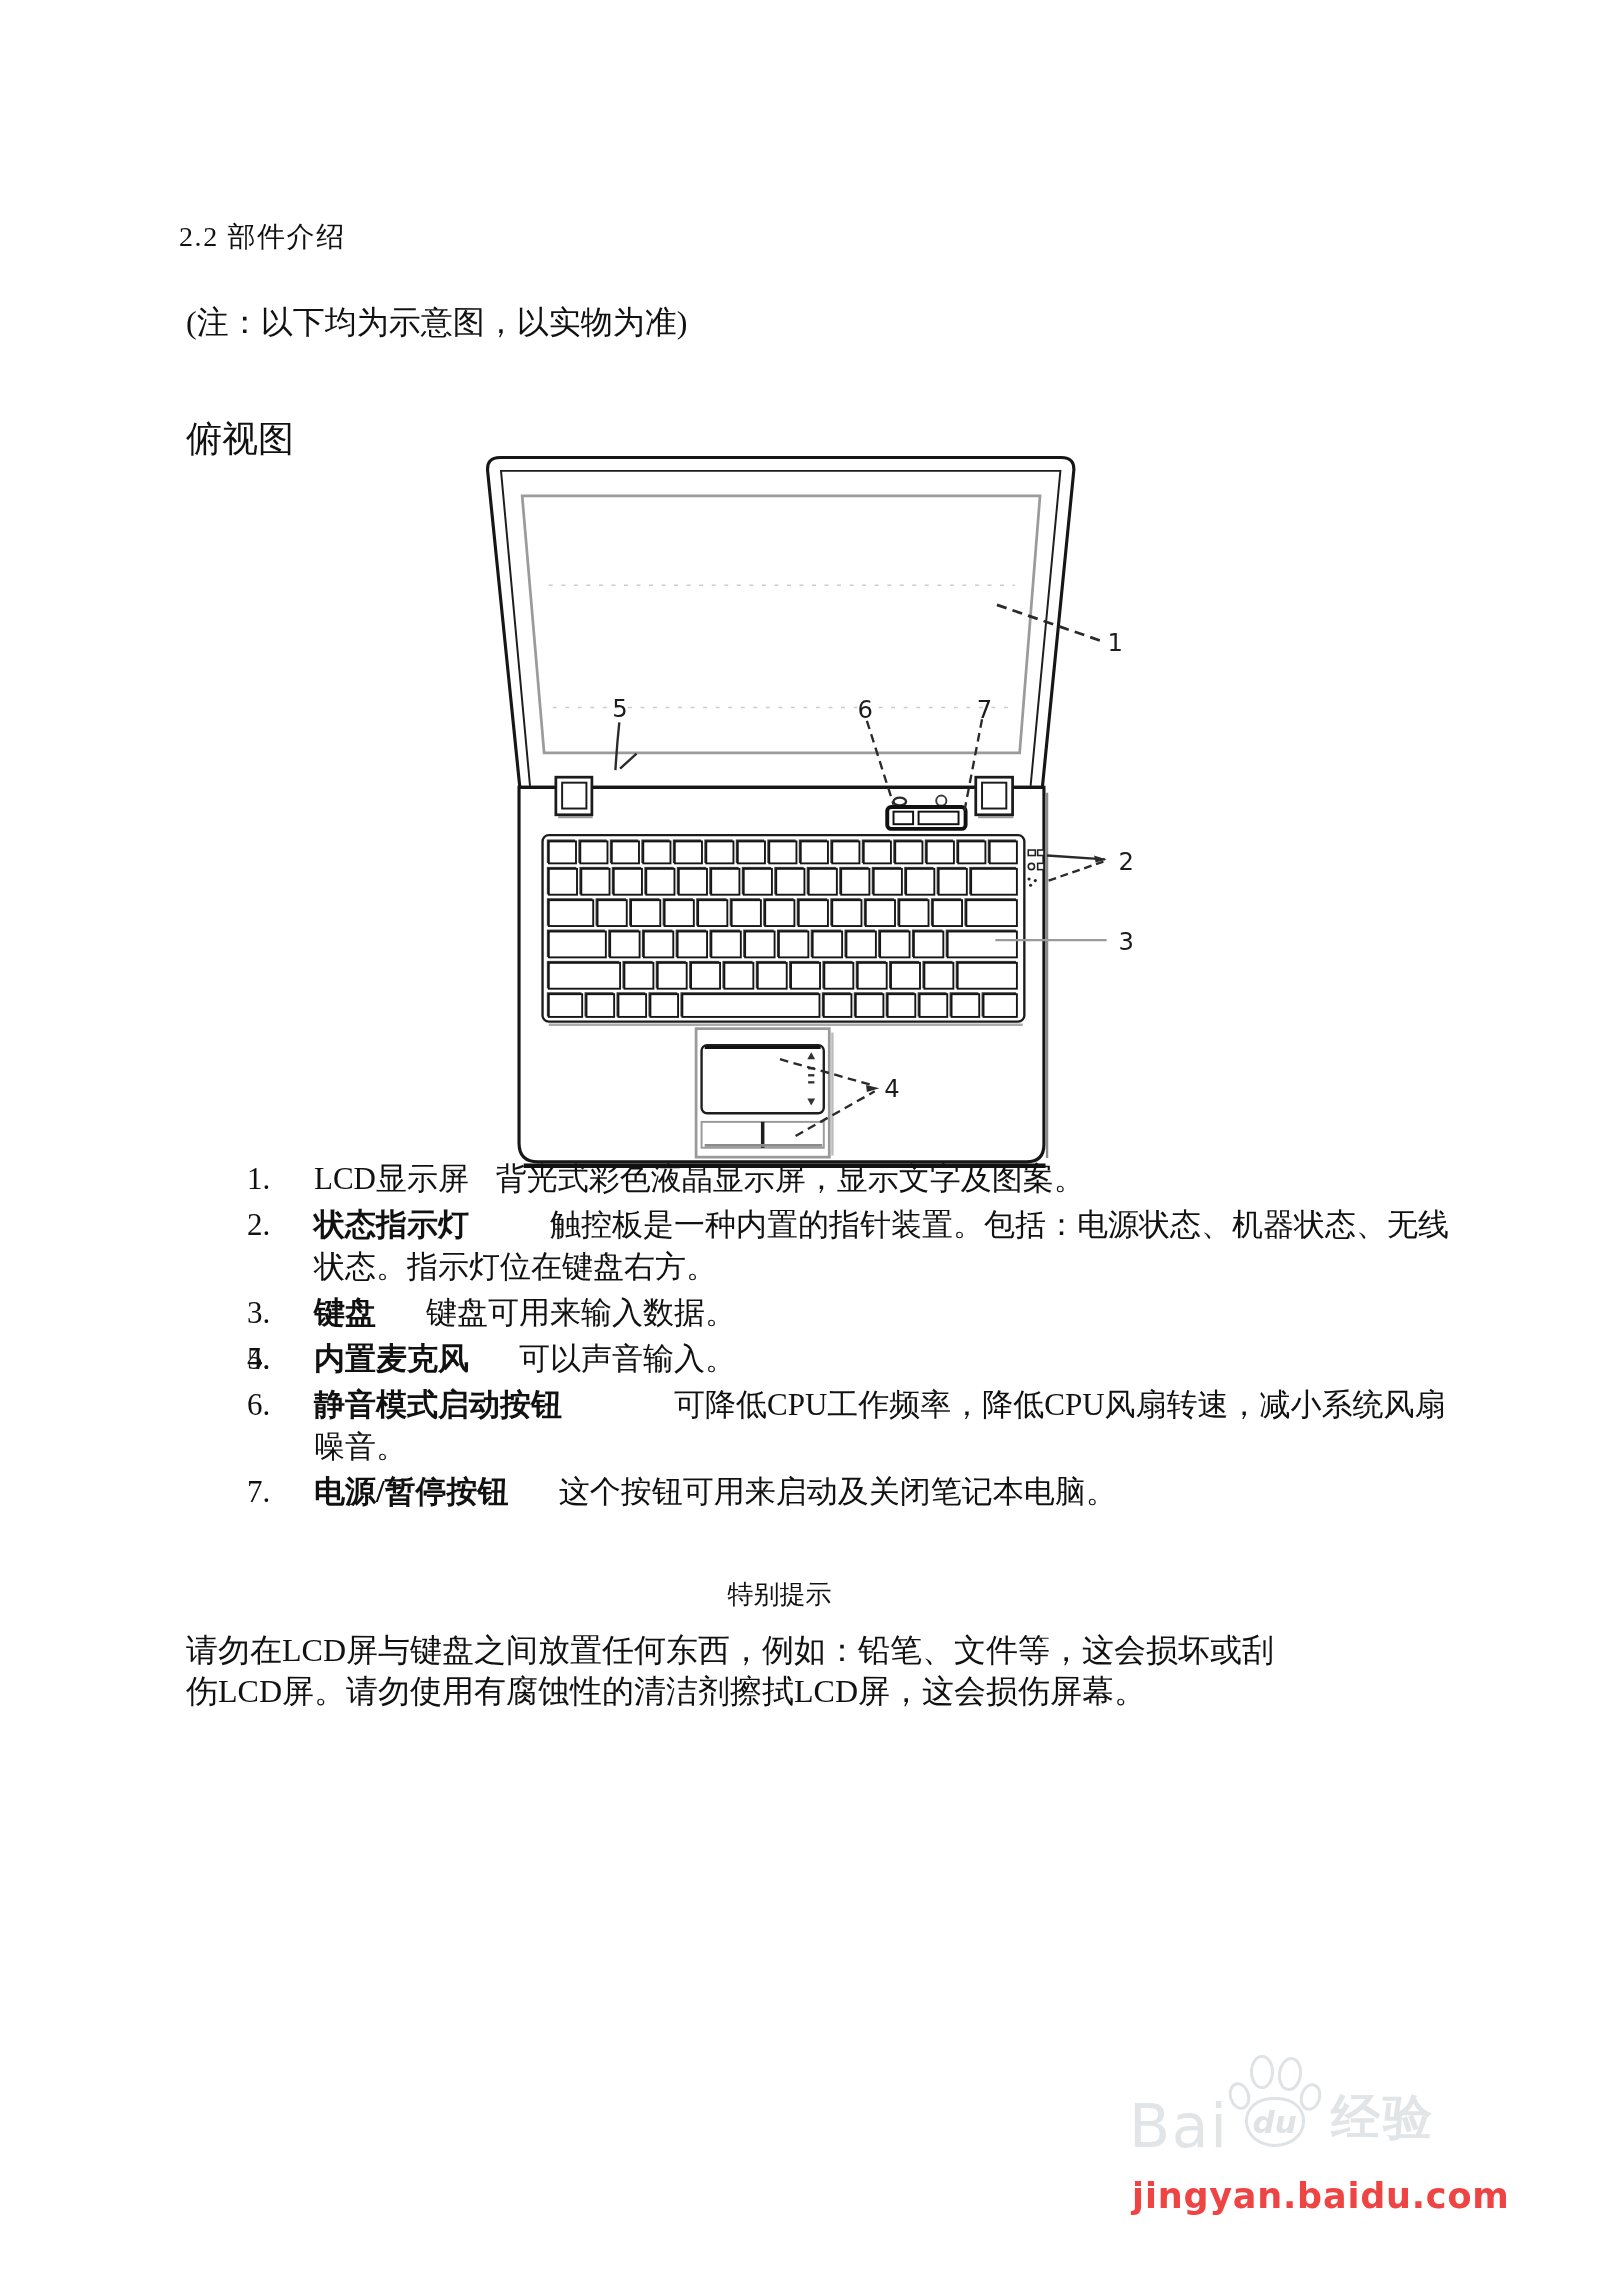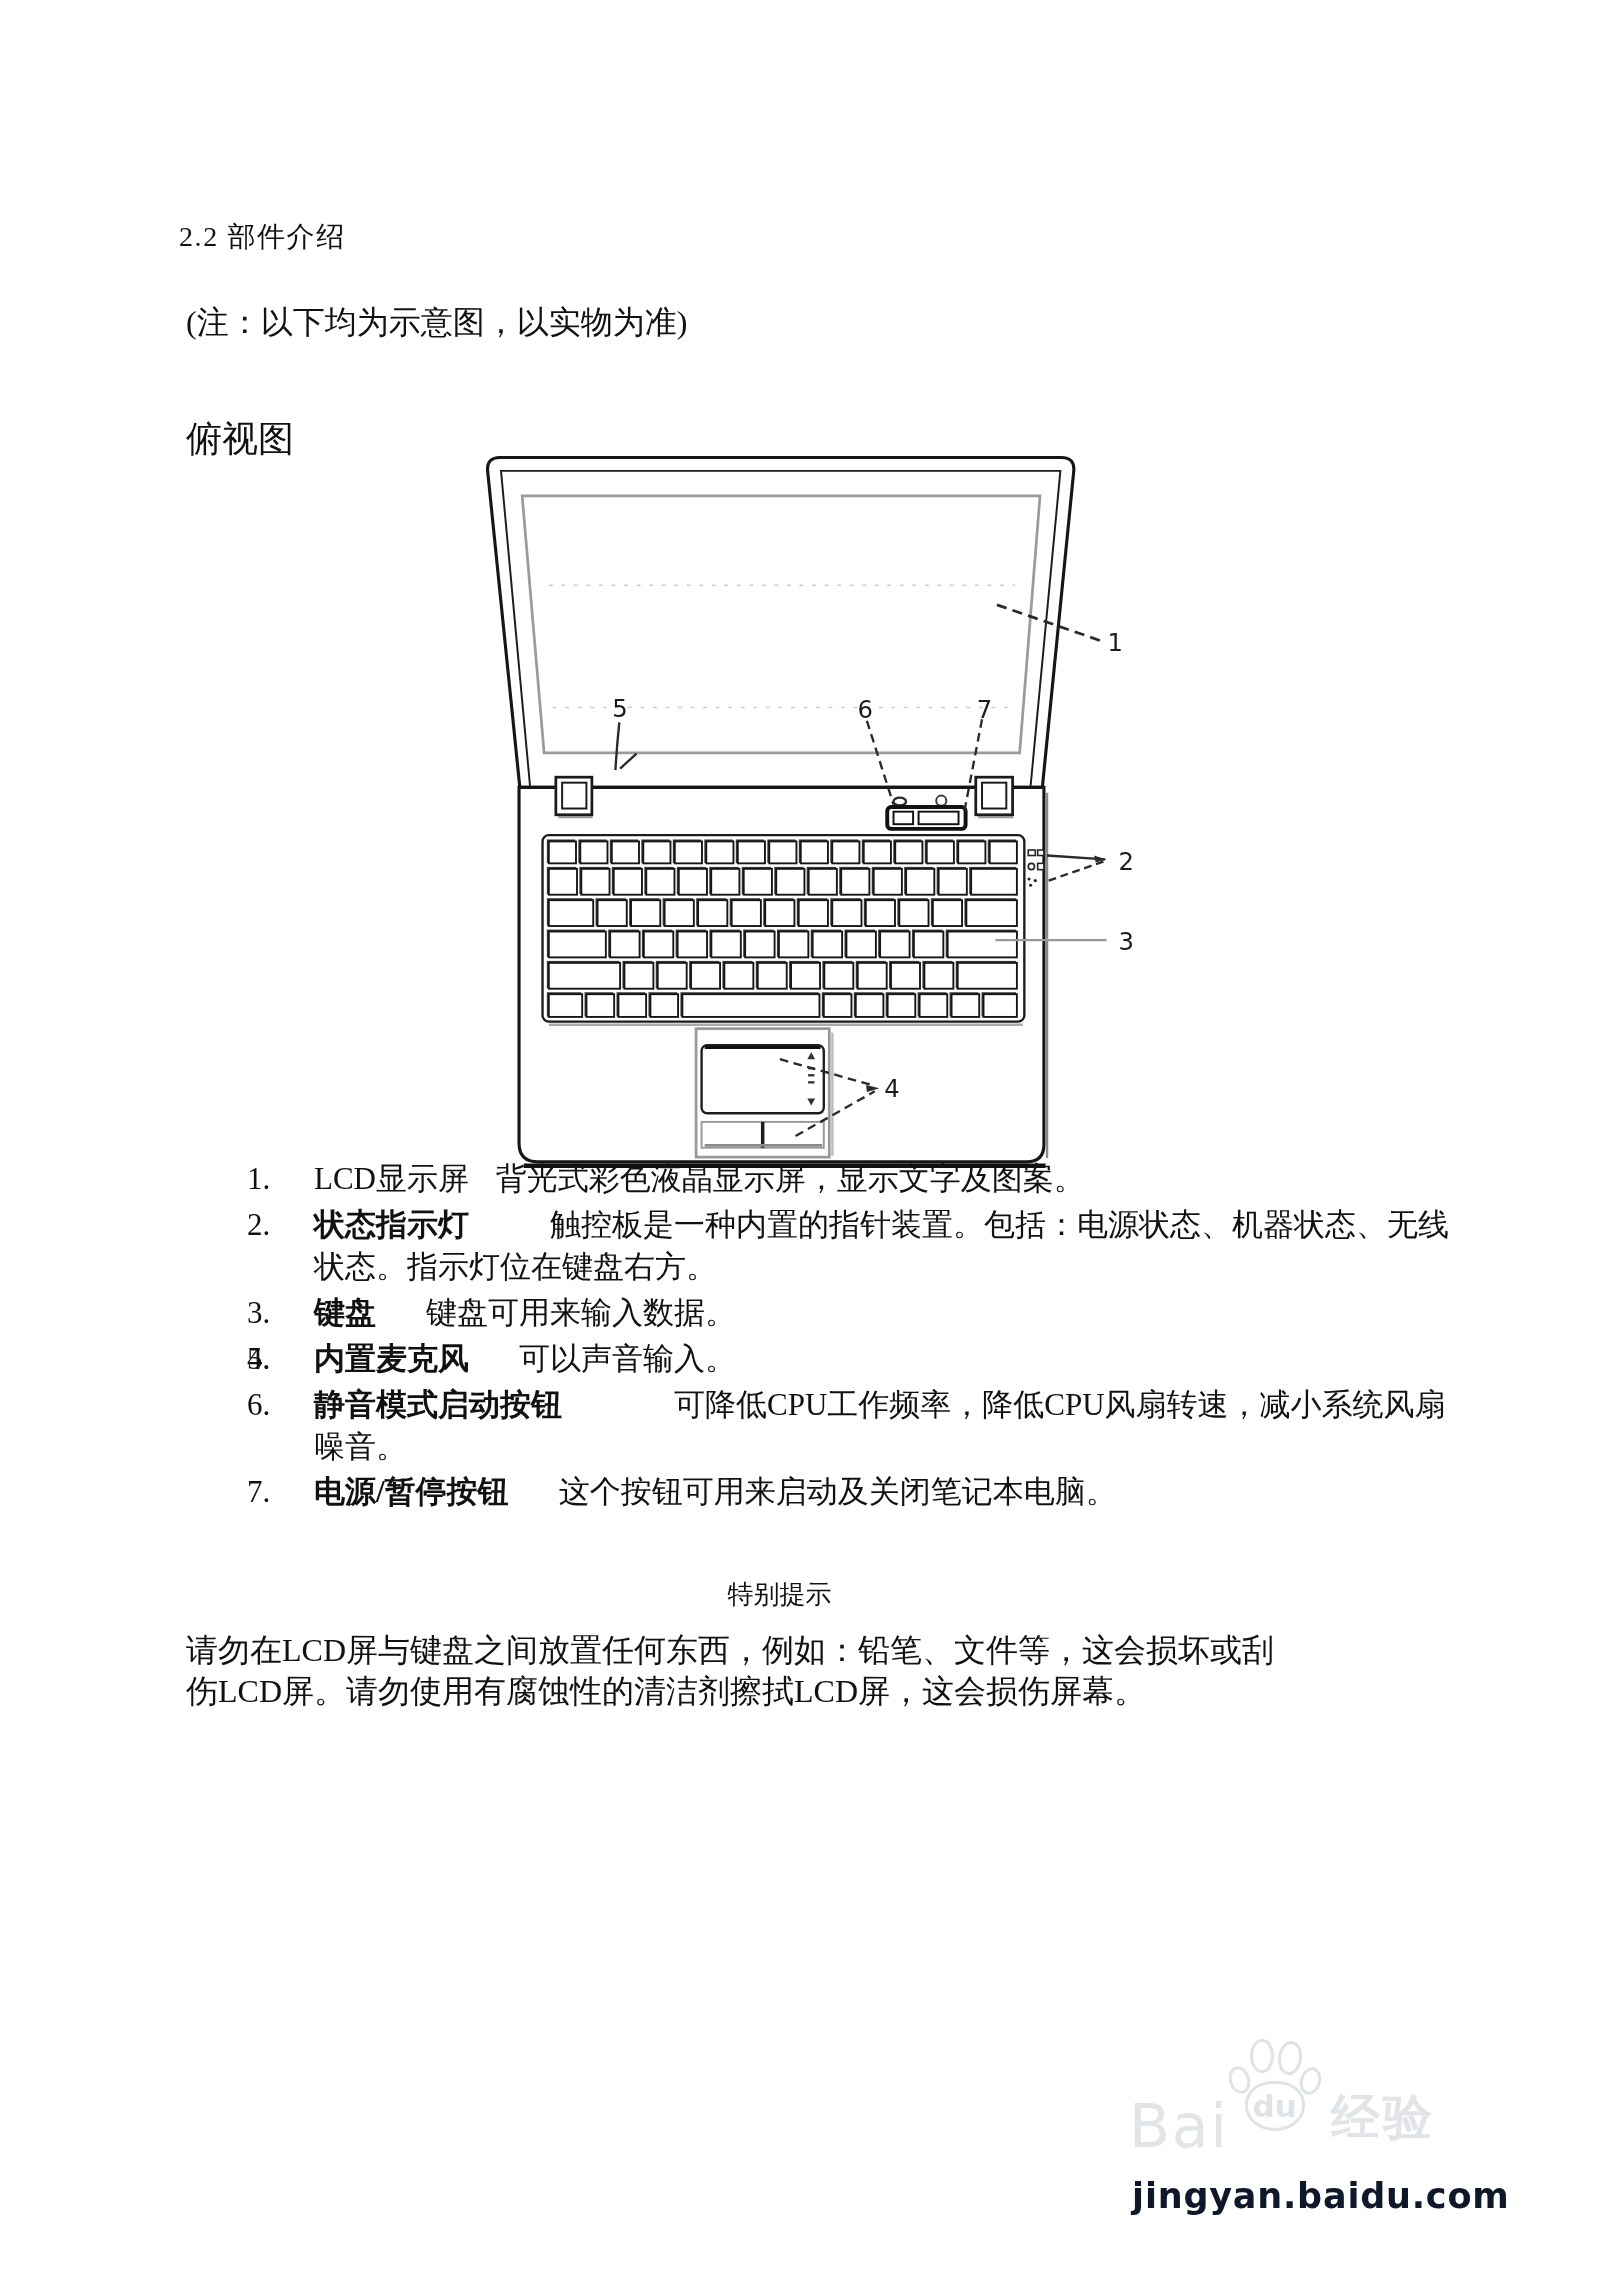--- a/index.html
+++ b/index.html
@@ -58,22 +58,22 @@
     font-size:32px;line-height:41px;
   }
   
   .watermark{
     left:1129px;top:2036px;width:329px;height:196px;
     font-family:"DejaVu Sans","Liberation Sans",sans-serif;
     color:#e2e5e8;
   }
   .wm-latin{position:absolute;left:0px;top:55px;font-size:60px;font-weight:normal;letter-spacing:1.6px;}
   .wm-cn{position:absolute;left:202px;top:49px;font-size:49px;font-weight:bold;letter-spacing:3.1px;}
-  .wm-url{position:absolute;left:3.1px;top:140px;font-size:35px;font-weight:bold;letter-spacing:0.8px;color:#0f172a;}
-  .paw{position:absolute;left:100px;top:0px;width:92px;height:100px;}
+  .wm-url{position:absolute;left:3.1px;top:140px;font-size:35px;font-weight:bold;letter-spacing:0.8px;color:#ef4444;}
+  .paw{position:absolute;left:100px;top:16px;width:92px;height:100px;font-style:italic;}
   .paw .toe,.paw .pad{
     position:absolute;background:#fff;border:3.9px solid #e0e3e6;box-sizing:border-box;
   }
   .paw .toe{border-radius:50%;}
   .toe1{left:0px;top:30px;width:21px;height:28px;transform:rotate(-16deg);}
   .toe2{left:21px;top:3.1px;width:23.5px;height:34px;}
   .toe3{left:49px;top:4.7px;width:23.5px;height:34px;transform:rotate(8deg);}
   .toe4{left:71px;top:31px;width:21px;height:28px;transform:rotate(16deg);}
   .paw .pad{
     left:15.7px;top:45px;width:60px;height:50px;

